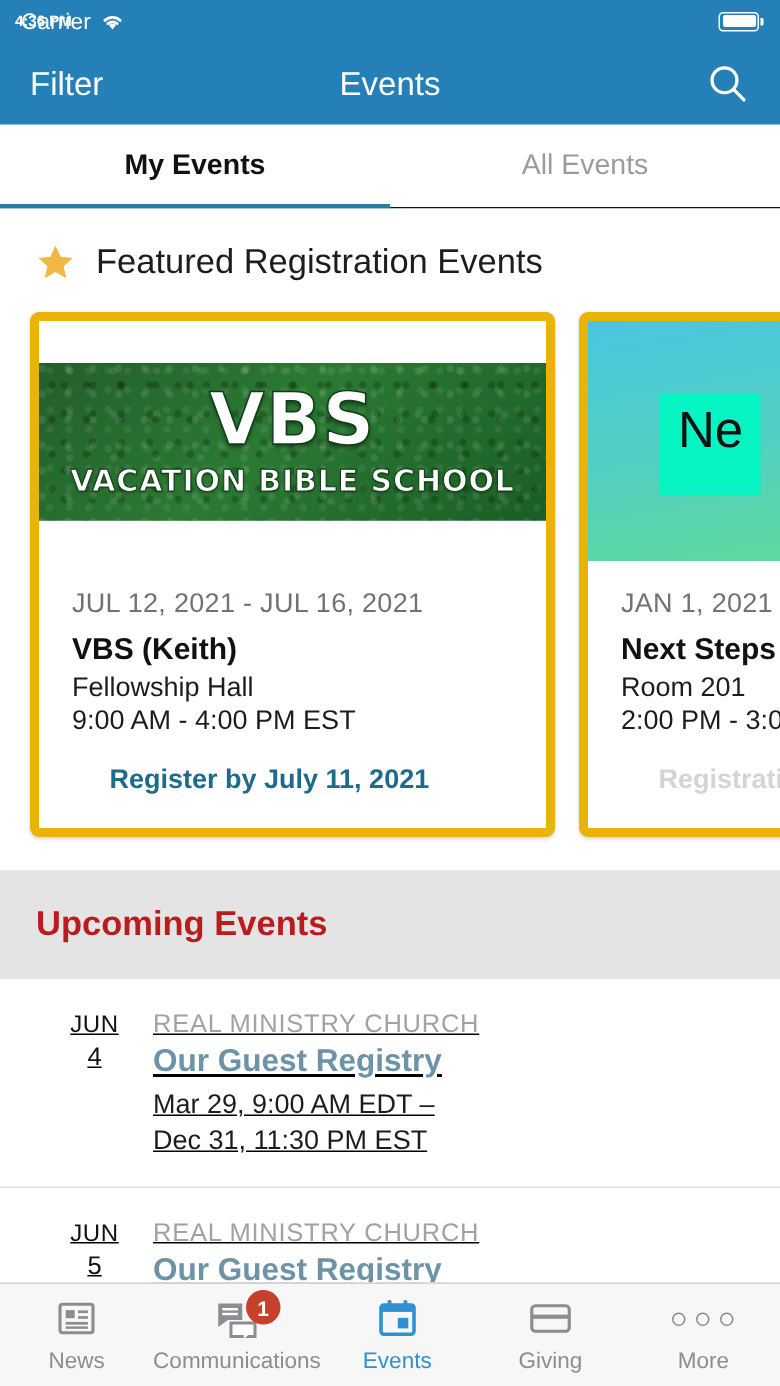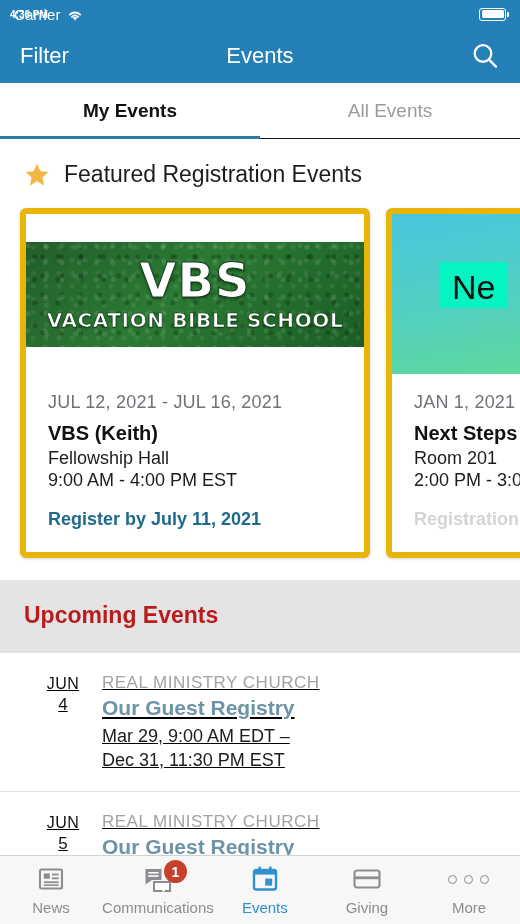--- a/index.html
+++ b/index.html
@@ -103,29 +103,29 @@
   }
   
   .ns-band{
     height:160px; width:100%;
     background: linear-gradient(170deg, #49C6DE 0%, #53D0C0 48%, #62DD8C 100%);
     position:relative;
   }
   .ns-chip{
     position:absolute; left:48px; top:48px;
     background:#05F4C2; color:#101010;
-    font-size:34px; padding:6px 12px 1px 12px; white-space:nowrap;
+    font-size:34px; padding:6px 12px 23px 12px; white-space:nowrap;
   }
 
   .card-body{ padding:18px 22px 22px 22px; }
   .ev-date{ font-size:18px; color:#6f7277; letter-spacing:.2px; white-space:nowrap; }
   .ev-name{ font-size:20px; font-weight:bold; color:#111; margin-top:9px; white-space:nowrap;}
   .ev-loc{ font-size:18px; color:#1c1c1c; margin-top:3px; white-space:nowrap;}
   .ev-time{ font-size:18px; color:#1c1c1c; margin-top:1px; white-space:nowrap;}
-  .ev-reg{ font-size:18px; font-weight:bold; color:#1D6A8C; margin-top:18px; white-space:nowrap;}
+  .ev-reg{ font-size:18px; font-weight:bold; color:#1D6A8C; margin-top:18px; white-space:nowrap;margin-left:25px;}
   .ev-reg.closed{ color:#d4d4d4; }
 
   
   .section-head{
     background:#e4e4e4; padding:22px 24px 24px 24px;
   }
   .section-head span{ font-size:23px; color:#b91c1c;font-weight:bold;}
   .up-list{ background:#fff;text-decoration:underline; }
   .up-row{ display:flex; padding:20px 24px 18px 24px; border-bottom:1px solid #e1e1e1; }
   .up-date{ width:78px; flex:0 0 78px; text-align:center; padding-top:2px;}

